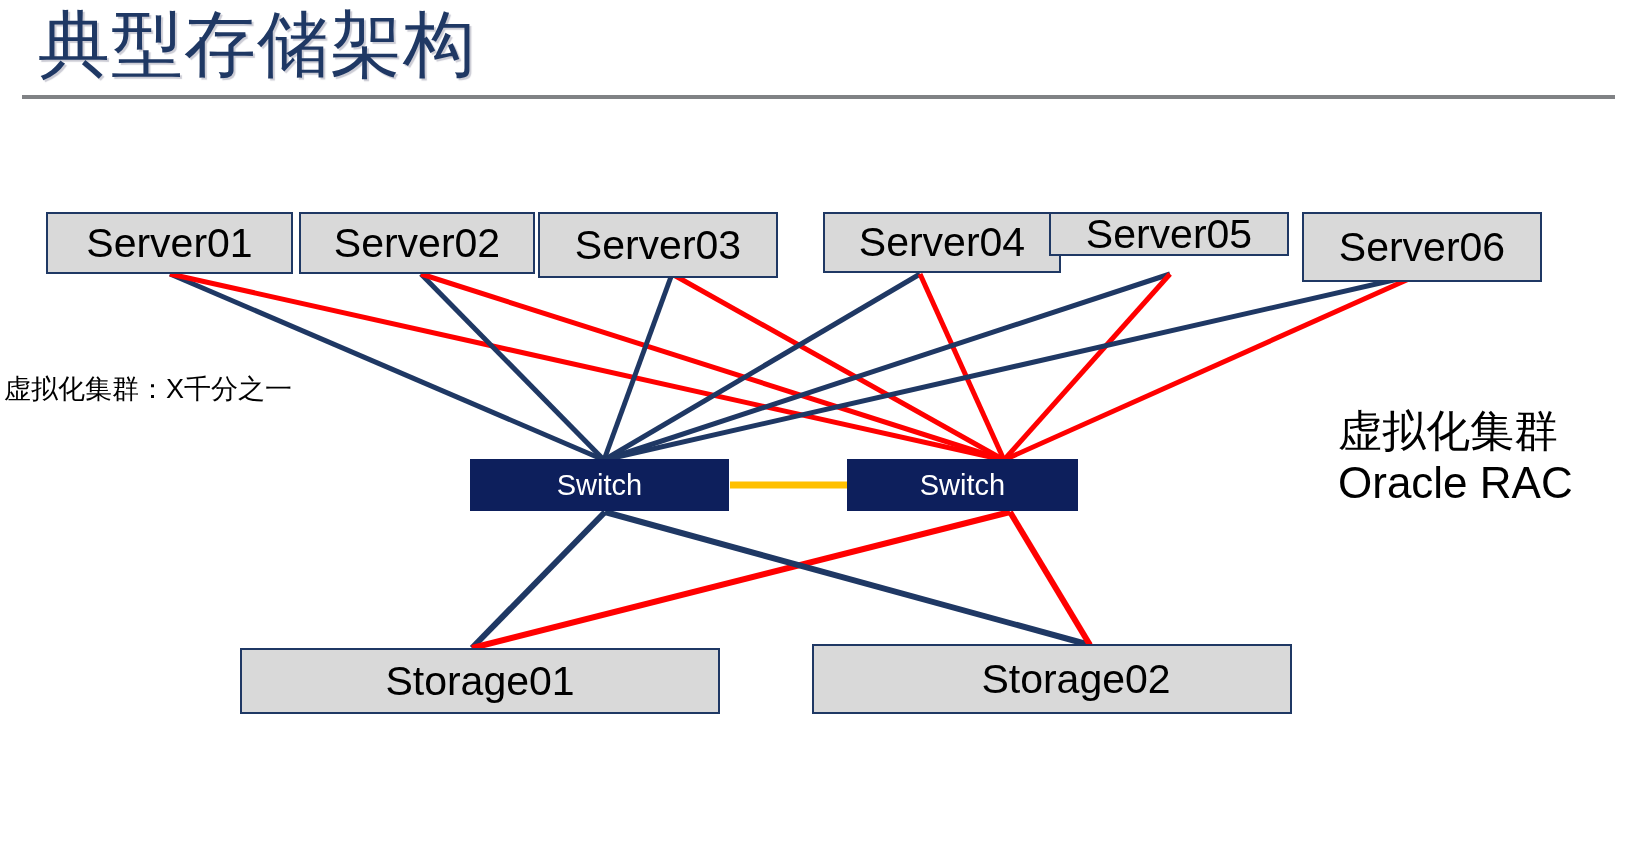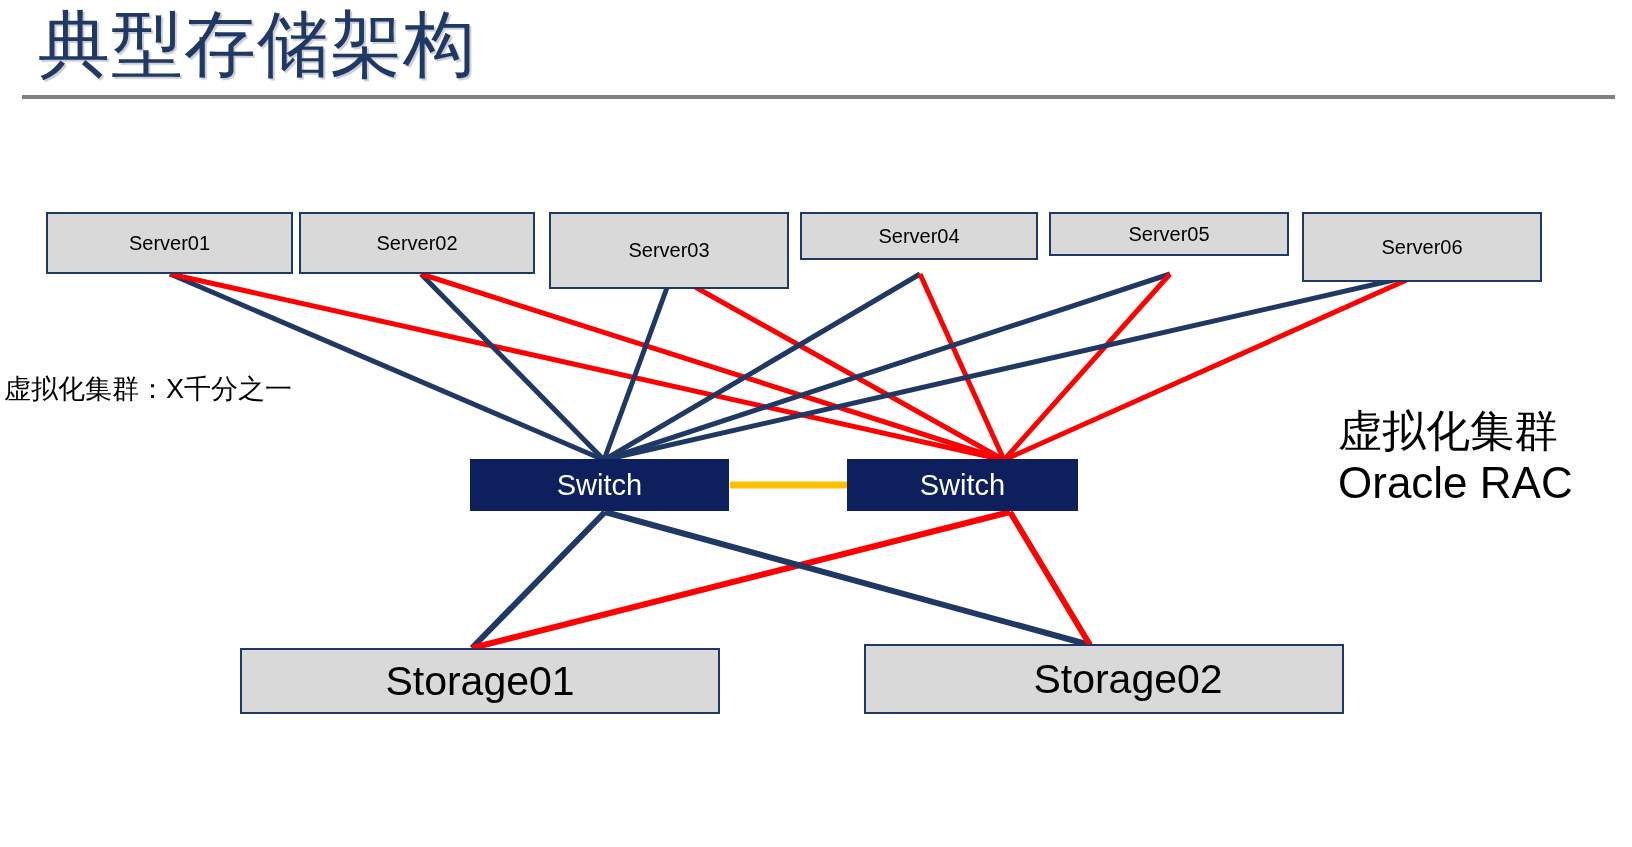--- a/index.html
+++ b/index.html
@@ -51,21 +51,21 @@
     justify-content: center;
     white-space: nowrap;
   }
   .node.server,
   .node.storage {
     background: #D9D9D9;
     border: 2px solid #1F3864;
     color: #000000;
   }
   .node.server {
-    font-size: 20px;
+    font-size: 41px;
   }
   .node.storage {
     font-size: 41px;
   }
   .node.switch {
     background: #0D1F5C;
     border: none;
     color: #ffffff;
     font-size: 29px;
   }
@@ -129,44 +129,44 @@
       <line x1="1010" y1="512" x2="1090" y2="645" stroke="#FF0000" stroke-width="6"></line>
       <line x1="730" y1="485" x2="884" y2="485" stroke="#FFC000" stroke-width="7"></line>
     </svg>
 
   <div class="node server" id="srv0" style="left: 46px; top: 212px; width: 247px; height: 62px;">
     <span>Server01</span>
   </div>
   <div class="node server" id="srv1" style="left: 299px; top: 212px; width: 236px; height: 62px;">
     <span>Server02</span>
   </div>
-  <div class="node server" id="srv2" style="left: 549px; top: 212px; width: 240px; height: 77px;">
+  <div class="node server" id="srv2" style="left: 538px; top: 212px; width: 240px; height: 66px;">
     <span>Server03</span>
   </div>
-  <div class="node server" id="srv3" style="left: 800px; top: 212px; width: 238px; height: 48px;">
+  <div class="node server" id="srv3" style="left: 823px; top: 212px; width: 238px; height: 61px;">
     <span>Server04</span>
   </div>
   <div class="node server" id="srv4" style="left: 1049px; top: 212px; width: 240px; height: 44px;">
     <span>Server05</span>
   </div>
   <div class="node server" id="srv5" style="left: 1302px; top: 212px; width: 240px; height: 70px;">
     <span>Server06</span>
   </div>
 
   <div class="node switch" id="sw0" style="left: 470px; top: 459px; width: 259px; height: 52px;">
     <span>Switch</span>
   </div>
   <div class="node switch" id="sw1" style="left: 847px; top: 459px; width: 231px; height: 52px;">
     <span>Switch</span>
   </div>
 
   <div class="node storage" id="stg0" style="left: 224px; top: 648px; width: 480px; height: 66px; margin-left: 16px;">
     <span>Storage01</span>
   </div>
-  <div class="node storage" id="stg1" style="left: 864px; top: 644px; width: 480px; height: 70px; padding-left: 48px;">
+  <div class="node storage" id="stg1" style="left: 812px; top: 644px; width: 480px; height: 70px; padding-left: 48px;">
     <span>Storage02</span>
   </div>
 
   <div class="annotation" id="note-server">虚拟化集群：X千分之一</div>
 
 
   <div id="cluster-note">
     <div>虚拟化集群</div>
     <div>Oracle RAC</div>
   </div>

